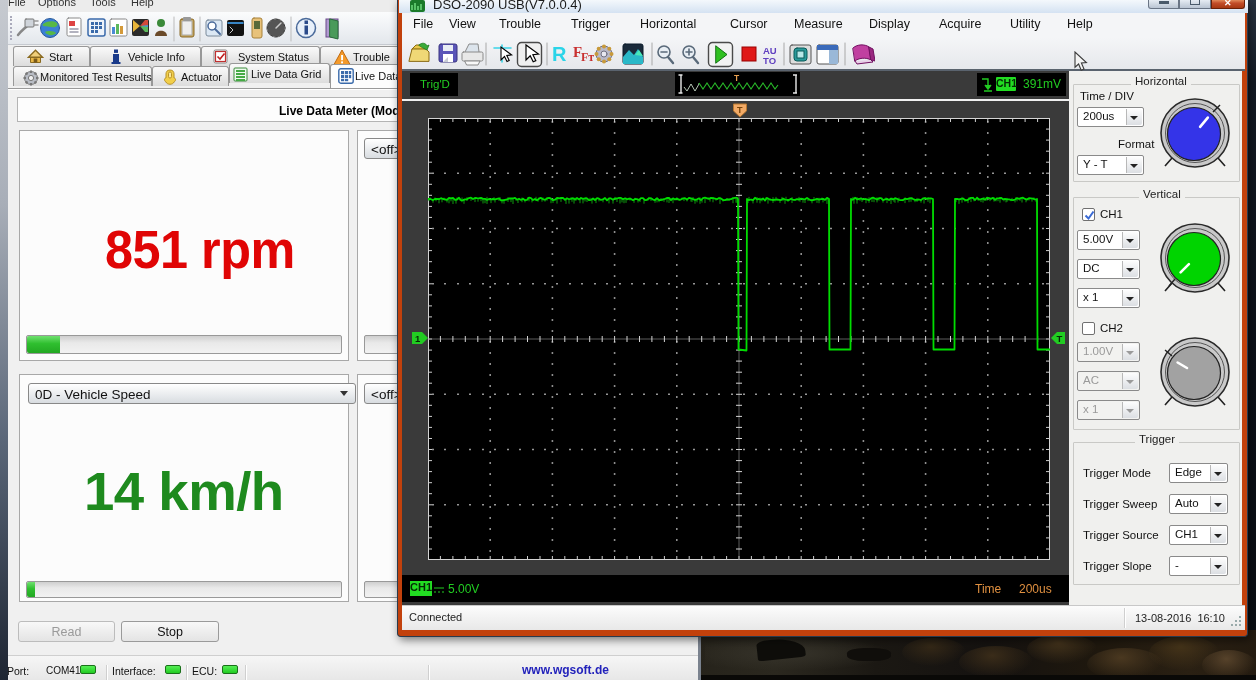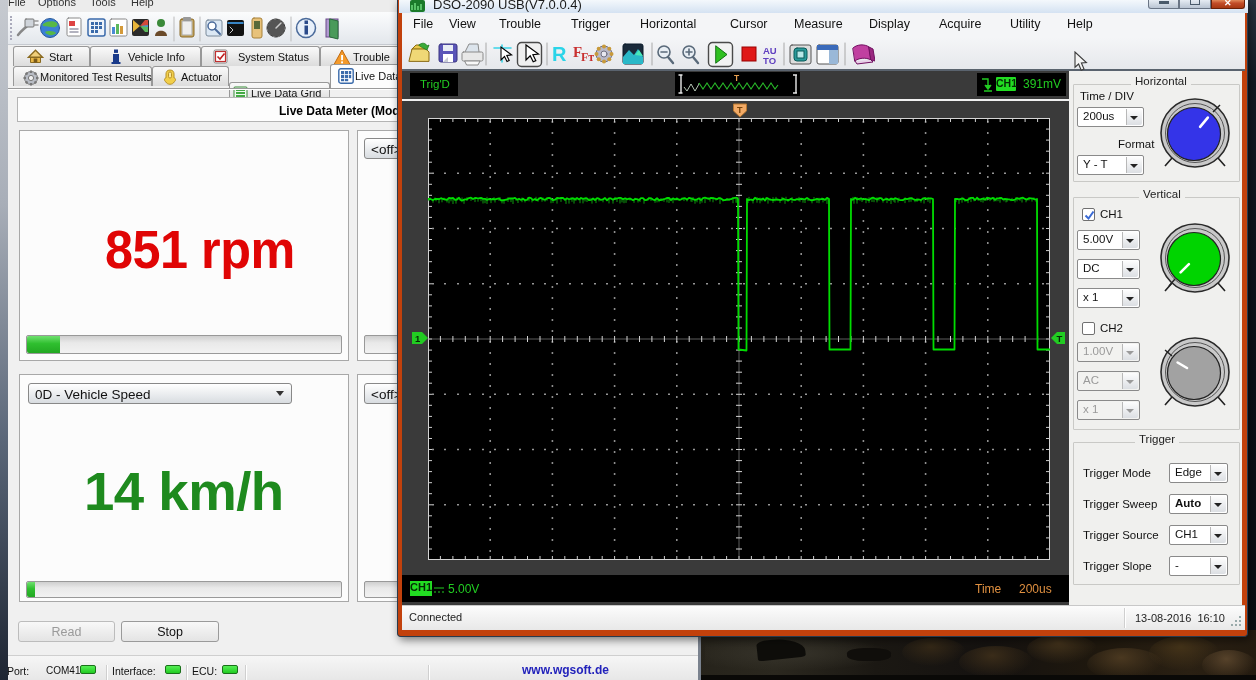--- a/index.html
+++ b/index.html
@@ -179,21 +179,21 @@
         </svg>
         <span class="lbl" style="left:26px">Monitored Test Results</span>
       </div>
     <div class="ltab" style="left:152px;top:66px;width:77px;">
         <svg class="abs" style="left:9px;top:2px" width="16" height="17" viewBox="0 0 16 17">
           <path d="M8 1 C11 1 12 3 12 5 L12 9 C14 9 14 12 12 13 C11 16 5 16 4 13 C2 12 2 9 4 9 L4 5 C4 3 5 1 8 1 Z" fill="#f2cf4a" stroke="#b8922a"></path>
           <rect x="6.5" y="3" width="3" height="6" rx="1.4" fill="#fae89a" stroke="#b8922a"></rect>
         </svg>
         <span class="lbl" style="left:28px">Actuator</span>
       </div>
-    <div class="ltab" style="left:229px;top:82px;width:101px;">
+    <div class="ltab" style="left:229px;top:63px;width:101px;">
         <svg class="abs" style="left:3px;top:2.5px" width="15" height="15" viewBox="0 0 15 15">
           <rect x="1" y="1" width="13" height="13" rx="1" fill="#eefaee" stroke="#3a8a3a"></rect>
           <g stroke="#44aa44" stroke-width="1.8">
             <path d="M3 4 h9 M3 7 h9 M3 10 h9 M3 13 h9"></path>
           </g>
         </svg>
         <span class="lbl" style="left:21px">Live Data Grid</span>
       </div>
     <div class="ltab" style="left:330px;top:64px;width:90px;height:24px;background:#fdfdfd;">
         <svg class="abs" style="left:7px;top:3px" width="16" height="16" viewBox="0 0 16 16">
@@ -214,21 +214,21 @@
     <div class="abs" style="left:8px;top:88px;width:690px;height:2px;background:#fff;border-top:1px solid #9a9a9a;"></div>
     <div class="abs" id="hdrbox">
         <div style="text-align:left;padding-left:261px;top:6px;font-size:12px;">Live Data Meter (Mode 01)</div>
       </div>
     <div class="mpanel" style="left:19px;top:130px;width:330px;height:231px;"></div>
     <div class="abs" style="left:105px;top:219px;font-weight:bold;font-size:53px;color:#e00505;letter-spacing:-0.5px;transform:scaleX(0.95);transform-origin:0 0;white-space:nowrap;">851 rpm</div>
     <div class="pbar" style="left:26px;top:335px;width:316px;height:19px;">
         <div class="pfill" style="width:33px;"></div>
       </div>
     <div class="mpanel" style="left:19px;top:374px;width:330px;height:228px;"></div>
-    <div class="combo" style="left:28px;top:383px;width:264px;">
+    <div class="combo" style="left:28px;top:383px;width:328px;">
         <span class="t">0D - Vehicle Speed</span>
         <span class="a"></span>
       </div>
     <div class="abs" style="left:84px;top:461px;font-weight:bold;font-size:53px;color:#1e8a1e;letter-spacing:-0.5px;transform:scaleX(1.03);transform-origin:0 0;white-space:nowrap;">14 km/h</div>
     <div class="pbar" style="left:26px;top:581px;width:316px;height:17px;">
         <div class="pfill" style="width:8px;"></div>
       </div>
     <div class="mpanel" style="left:357px;top:130px;width:330px;height:231px;"></div>
     <div class="combo" style="left:364px;top:138px;width:100px;">
         <span class="t">&lt;off&gt;</span>
@@ -488,21 +488,21 @@
       </svg>
       <div class="rgroup" style="left:4px;top:371px;width:167px;height:143px;"></div>
       <div class="rgl" style="left:66px;top:362px;">Trigger</div>
       <div class="abs" style="left:14px;top:396px;">Trigger Mode</div>
       <div class="rcombo " style="left:100px;top:392px;width:59px;">
           <span class="t">Edge</span>
           <span class="ab"></span>
           <span class="a"></span>
         </div>
       <div class="abs" style="left:14px;top:427px;">Trigger Sweep</div>
-      <div class="rcombo " style="left:100px;top:423px;width:59px;font-weight:bold;">
+      <div class="rcombo " style="left:100px;top:423px;width:59px;">
           <span class="t">Auto</span>
           <span class="ab"></span>
           <span class="a"></span>
         </div>
       <div class="abs" style="left:14px;top:458px;">Trigger Source</div>
       <div class="rcombo " style="left:100px;top:454px;width:59px;">
           <span class="t">CH1</span>
           <span class="ab"></span>
           <span class="a"></span>
         </div>

